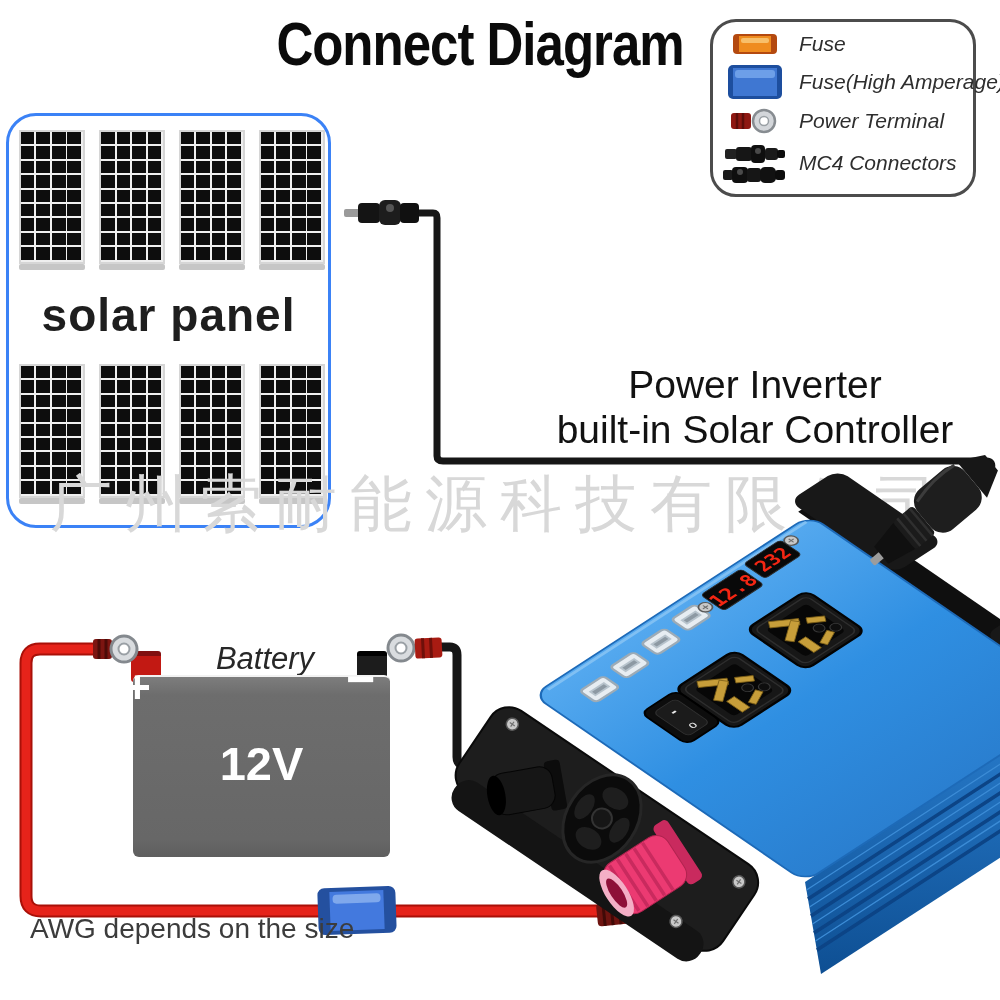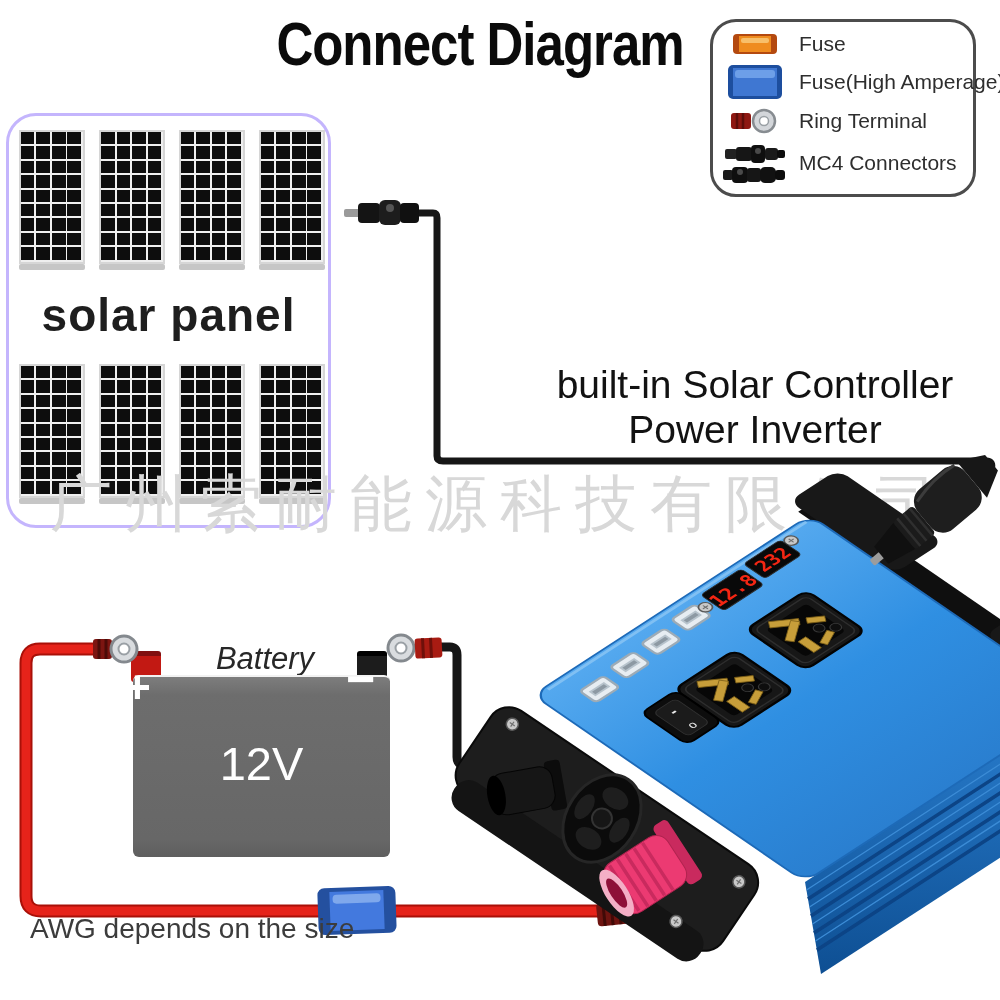--- a/index.html
+++ b/index.html
@@ -7,44 +7,44 @@
          font-family:"Liberation Sans",sans-serif;}
   
   #title{position:absolute;left:250px;top:8px;width:460px;text-align:center;
          font-size:52px;font-weight:900;color:#0b0b0b;letter-spacing:-1px;
          transform:scale(0.98,1.18);transform-origin:center top;white-space:nowrap;}
   
   #legend{position:absolute;left:710px;top:19px;width:266px;height:178px;
           border:3px solid #4c4c4c;border-radius:26px;background:#fff;
           display:flex;flex-direction:column;justify-content:space-around;
           padding:6px 10px;box-sizing:border-box;z-index:30;}
-  .legend-row{display:flex;align-items:center;gap:12px;}
+  .legend-row{display:flex;align-items:center;gap:12px;font-style:italic;}
   .legend-icon{width:64px;display:flex;justify-content:center;flex:0 0 64px;}
   .legend-label{font-size:21px;color:#2e2e2e;white-space:nowrap;letter-spacing:0;}
   
   #solarbox{position:absolute;left:6px;top:113px;width:325px;height:415px;
-            border:3px solid #c4b5fd;border-radius:30px;background:#fff;box-sizing:border-box;}
+            border:3px solid #3b82f6;border-radius:30px;background:#fff;box-sizing:border-box;}
   .pv{position:absolute;width:66px;height:134px;background-color:#0d0d0d;
       border:2px solid #d6d6d6;box-sizing:border-box;
       background-image:
         repeating-linear-gradient(90deg, transparent 0 13.5px, #efefef 13.5px 15.5px),
         repeating-linear-gradient(180deg, transparent 0 12.4px, #efefef 12.4px 14.4px);}
   .pv::after{content:"";position:absolute;left:-2px;right:-2px;bottom:-8px;height:6px;
              background:#c6c6c6;border-radius:2px;}
   .pv.r1{top:14px}.pv.r2{top:248px}
   .pv.c1{left:10px}.pv.c2{left:90px}.pv.c3{left:170px}.pv.c4{left:250px}
   #solar-label{position:absolute;left:0;top:172px;width:100%;text-align:center;
                font-size:46px;font-weight:700;color:#1e1e1e;letter-spacing:1px;}
   
   #inv-label{position:absolute;left:530px;top:362px;width:450px;text-align:center;
              font-size:39px;color:#121212;line-height:1.16;z-index:5;}
   #battery-label{position:absolute;left:120px;top:641px;width:290px;text-align:center;
                  font-size:31px;color:#272727;font-style:italic;}
   #battery-volt{position:absolute;left:133px;top:736px;width:257px;text-align:center;
-                font-size:47px;font-weight:400;color:#fff;z-index:6;}
+                font-size:47px;font-weight:700;color:#fff;z-index:6;}
   #battery-plus{position:absolute;left:124px;top:660px;font-size:46px;font-weight:700;color:#fff;z-index:6;}
   #battery-minus{position:absolute;left:346px;top:650px;font-size:50px;font-weight:700;color:#fff;z-index:6;}
   #note{position:absolute;left:30px;top:912px;font-size:28px;color:#3c3c3c;line-height:1.24;z-index:8;}
   #watermark{position:absolute;left:0;top:462px;width:1000px;text-align:center;
              font-size:62px;color:#d8d8d8;letter-spacing:13px;white-space:nowrap;z-index:4;}
   
   #battery{position:absolute;left:133px;top:675px;width:257px;height:182px;border-radius:6px;
            background:linear-gradient(180deg,#7d7d7d 0%,#6d6d6d 10%,#676767 90%,#5e5e5e 100%);
            border-top:2px solid #f2f2f2;box-sizing:border-box;z-index:5;}
   .post{position:absolute;width:30px;height:26px;border-radius:3px;z-index:5;}
@@ -69,22 +69,22 @@
     <div id="solar-label">solar panel</div>
     <div class="pv r2 c1"></div>
     <div class="pv r2 c2"></div>
     <div class="pv r2 c3"></div>
     <div class="pv r2 c4"></div>
   </div>
 
   <div id="watermark">广州索耐能源科技有限公司</div>
 
   <div id="inv-label">
+    <div>Power Inverter</div>
     <div>built-in Solar Controller</div>
-    <div>Power Inverter</div>
   </div>
 
   <div id="battery-label">Battery</div>
   <div id="post-pos" class="post"></div>
   <div id="post-neg" class="post"></div>
   <div id="battery"></div>
   <div id="battery-plus">+</div>
   <div id="battery-minus">−</div>
   <div id="battery-volt">12V</div>
 
@@ -288,21 +288,21 @@
     </div>
     <div class="legend-row">
       <span class="legend-icon">
         <svg width="50" height="26" viewBox="0 0 50 26">
           <rect x="1" y="5" width="20" height="16" rx="3" fill="#8e1812"></rect>
           <path d="M7,5 v16 M13,5 v16" stroke="#5d0d09" stroke-width="2.5"></path>
           <circle cx="34" cy="13" r="11" fill="#d3d6da" stroke="#878c91" stroke-width="2.5"></circle>
           <circle cx="34" cy="13" r="4.5" fill="#fff" stroke="#9aa0a5" stroke-width="1.5"></circle>
         </svg>
       </span>
-      <span class="legend-label">Ring Terminal</span>
+      <span class="legend-label">Power Terminal</span>
     </div>
     <div class="legend-row">
       <span class="legend-icon">
         <svg width="64" height="42" viewBox="0 0 64 42">
           <g>
             <rect x="2" y="7" width="12" height="10" rx="2" fill="#222"></rect>
             <rect x="13" y="5" width="16" height="14" rx="3" fill="#161616"></rect>
             <rect x="28" y="3" width="14" height="18" rx="4" fill="#0f0f0f"></rect>
             <circle cx="35" cy="9" r="3" fill="#4a4a4a"></circle>
             <rect x="42" y="6" width="13" height="12" rx="3" fill="#1a1a1a"></rect>

